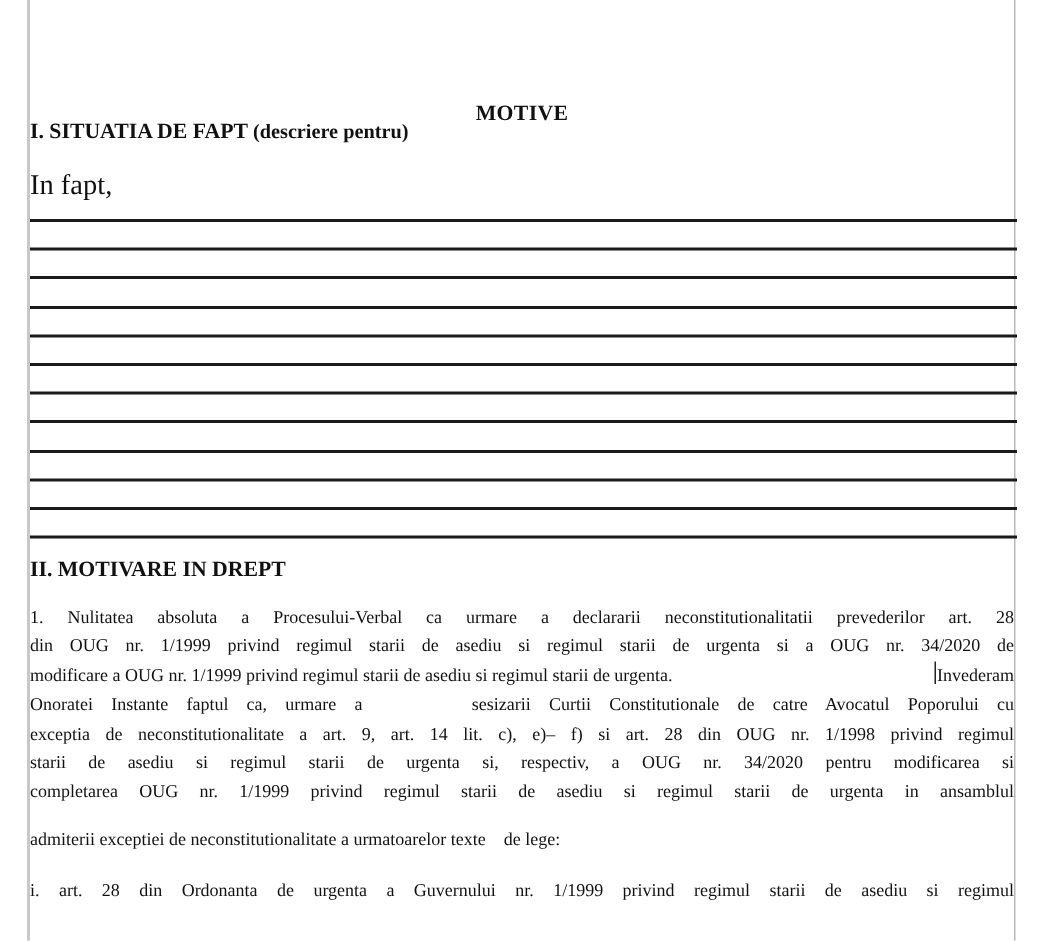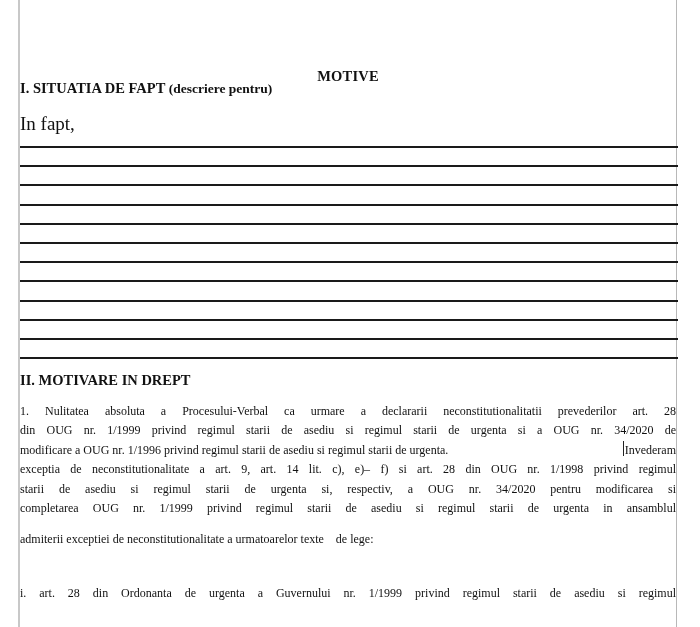--- a/index.html
+++ b/index.html
@@ -82,23 +82,24 @@
     <div class="fill-line" style="top:192px"></div>
     <div class="fill-line" style="top:211px"></div>
   </div>
 
   <div class="heading heading-2">II. MOTIVARE IN DREPT</div>
 
   <div class="para para-1">
     <span class="line">1. Nulitatea absoluta a Procesului-Verbal ca urmare a declararii neconstitutionalitatii prevederilor art. 28</span>
     <span class="line">din OUG nr. 1/1999 privind regimul starii de asediu si regimul starii de urgenta si a OUG nr. 34/2020 de</span>
     <span class="line" style="text-align-last: left; position: relative;">
-      <span>modificare a OUG nr. 1/1996 privind regimul starii de asediu si regimul starii de urgenta.</span>
+      <span>modificare a OUG nr. 1/1999 privind regimul starii de asediu si regimul starii de urgenta.</span>
       <span style="position:absolute; right:0; top:0;"><span class="cursor"></span><span>Invederam</span></span>
     </span>
+    <span class="line" style="white-space: pre;">Onoratei Instante faptul ca, urmare a      sesizarii Curtii Constitutionale de catre Avocatul Poporului cu</span>
     <span class="line">exceptia de neconstitutionalitate a art. 9, art. 14 lit. c), e)– f) si art. 28 din OUG nr. 1/1998 privind regimul</span>
     <span class="line">starii de asediu si regimul starii de urgenta si, respectiv, a OUG nr. 34/2020 pentru modificarea si</span>
     <span class="line">completarea OUG nr. 1/1999 privind regimul starii de asediu si regimul starii de urgenta in ansamblul</span>
     <span class="line last" style="white-space: pre; margin-top: 12px;">admiterii exceptiei de neconstitutionalitate a urmatoarelor texte    de lege:</span>
   </div>
 
   <div class="para para-2">
     <span class="line">i. art. 28 din Ordonanta de urgenta a Guvernului nr. 1/1999 privind regimul starii de asediu si regimul</span>
   </div>
 

